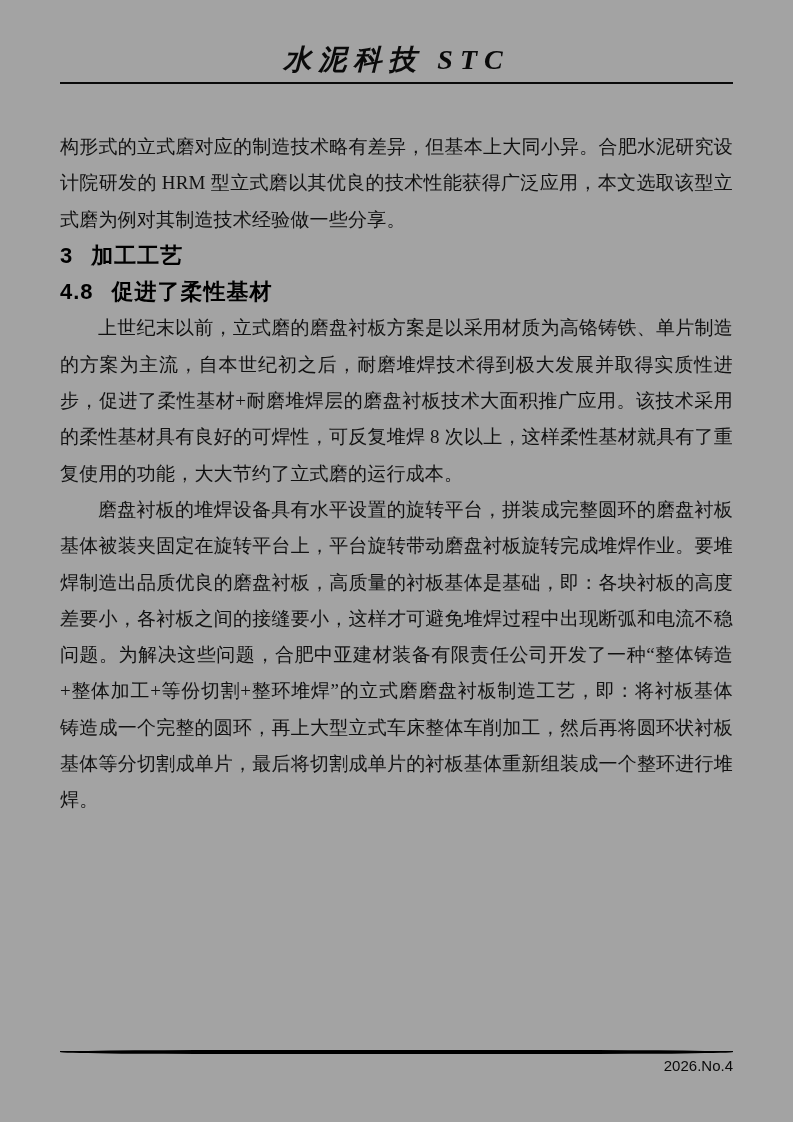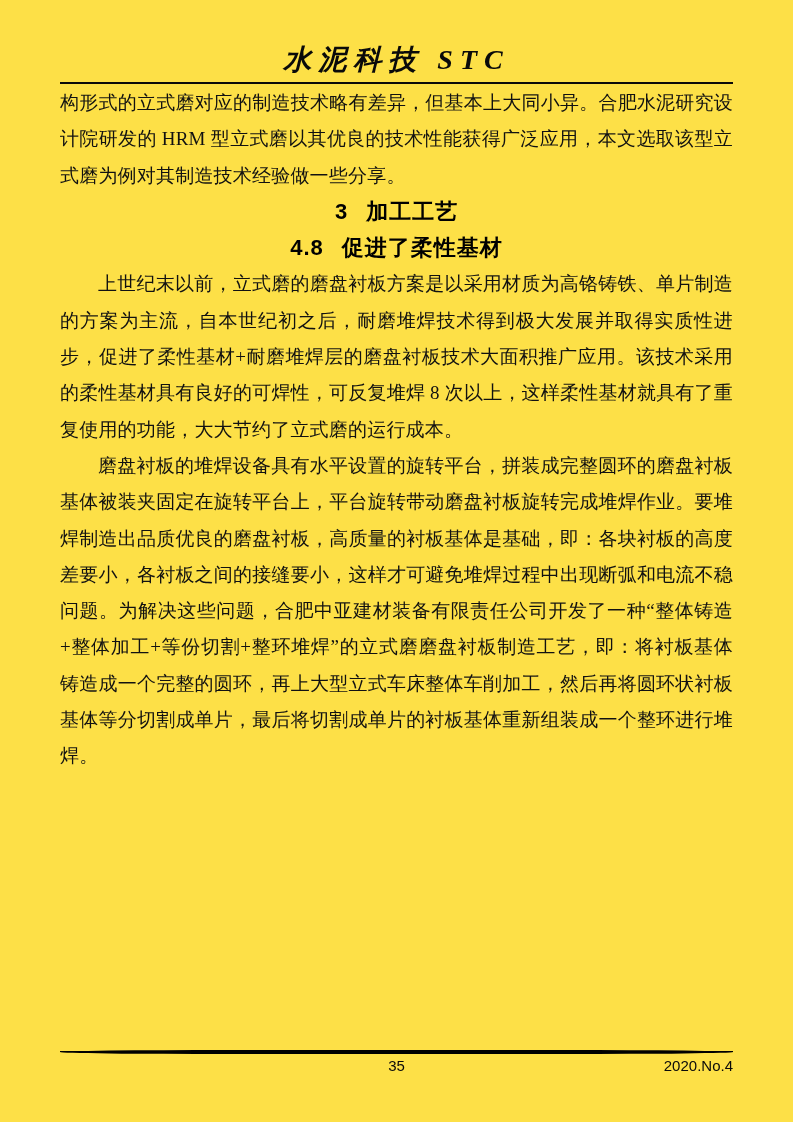--- a/index.html
+++ b/index.html
@@ -4,21 +4,21 @@
 <style>
   html, body {
     margin: 0;
     padding: 0;
     background: #ffffff;
   }
   .page {
     position: relative;
     width: 793px;
     height: 1122px;
-    background: #fde047;
+    background: #a3a3a3;
     overflow: hidden;
     font-family: "Liberation Serif", serif;
     color: #111111;
   }
   
   .header {
     padding-top: 42px;
   }
   .journal-title {
     text-align: center;
@@ -43,28 +43,29 @@
     text-align: justify;
     text-justify: inter-ideograph;
   }
   .para {
     margin: 0;
     text-indent: 2em;
     letter-spacing: 0.2px;
   }
   .para.no-indent {
     text-indent: 0;
+    margin-top: 44px;
   }
   .heading {
     margin: 0;
     font-family: "Liberation Sans", sans-serif;
     font-weight: bold;
     font-size: 22px;
     line-height: 36.3px;
-    text-align: center;
+    text-align: left;
     color: #000000;
   }
   .heading .h-num {
     margin-right: 18px;
     letter-spacing: 1px;
   }
   .heading .h-title {
     letter-spacing: 1px;
   }
   
@@ -129,17 +130,16 @@
 
     <p class="para">上世纪末以前，立式磨的磨盘衬板方案是以采用材质为高铬铸铁、单片制造的方案为主流，自本世纪初之后，耐磨堆焊技术得到极大发展并取得实质性进步，促进了柔性基材+耐磨堆焊层的磨盘衬板技术大面积推广应用。该技术采用的柔性基材具有良好的可焊性，可反复堆焊 8 次以上，这样柔性基材就具有了重复使用的功能，大大节约了立式磨的运行成本。</p>
 
     <p class="para">磨盘衬板的堆焊设备具有水平设置的旋转平台，拼装成完整圆环的磨盘衬板基体被装夹固定在旋转平台上，平台旋转带动磨盘衬板旋转完成堆焊作业。要堆焊制造出品质优良的磨盘衬板，高质量的衬板基体是基础，即：各块衬板的高度差要小，各衬板之间的接缝要小，这样才可避免堆焊过程中出现断弧和电流不稳问题。为解决这些问题，合肥中亚建材装备有限责任公司开发了一种“整体铸造+整体加工+等份切割+整环堆焊”的立式磨磨盘衬板制造工艺，即：将衬板基体铸造成一个完整的圆环，再上大型立式车床整体车削加工，然后再将圆环状衬板基体等分切割成单片，最后将切割成单片的衬板基体重新组装成一个整环进行堆焊。</p>
 
   </div>
 
   <div class="footer-rule"></div>
 
   <div class="footer-meta">
-    <div class="page-number">35</div>
-    <div class="issue-number">2020.No.4</div>
+    <div class="issue-number">2026.No.4</div>
   </div>
 
 </div>
 
 </body></html>

